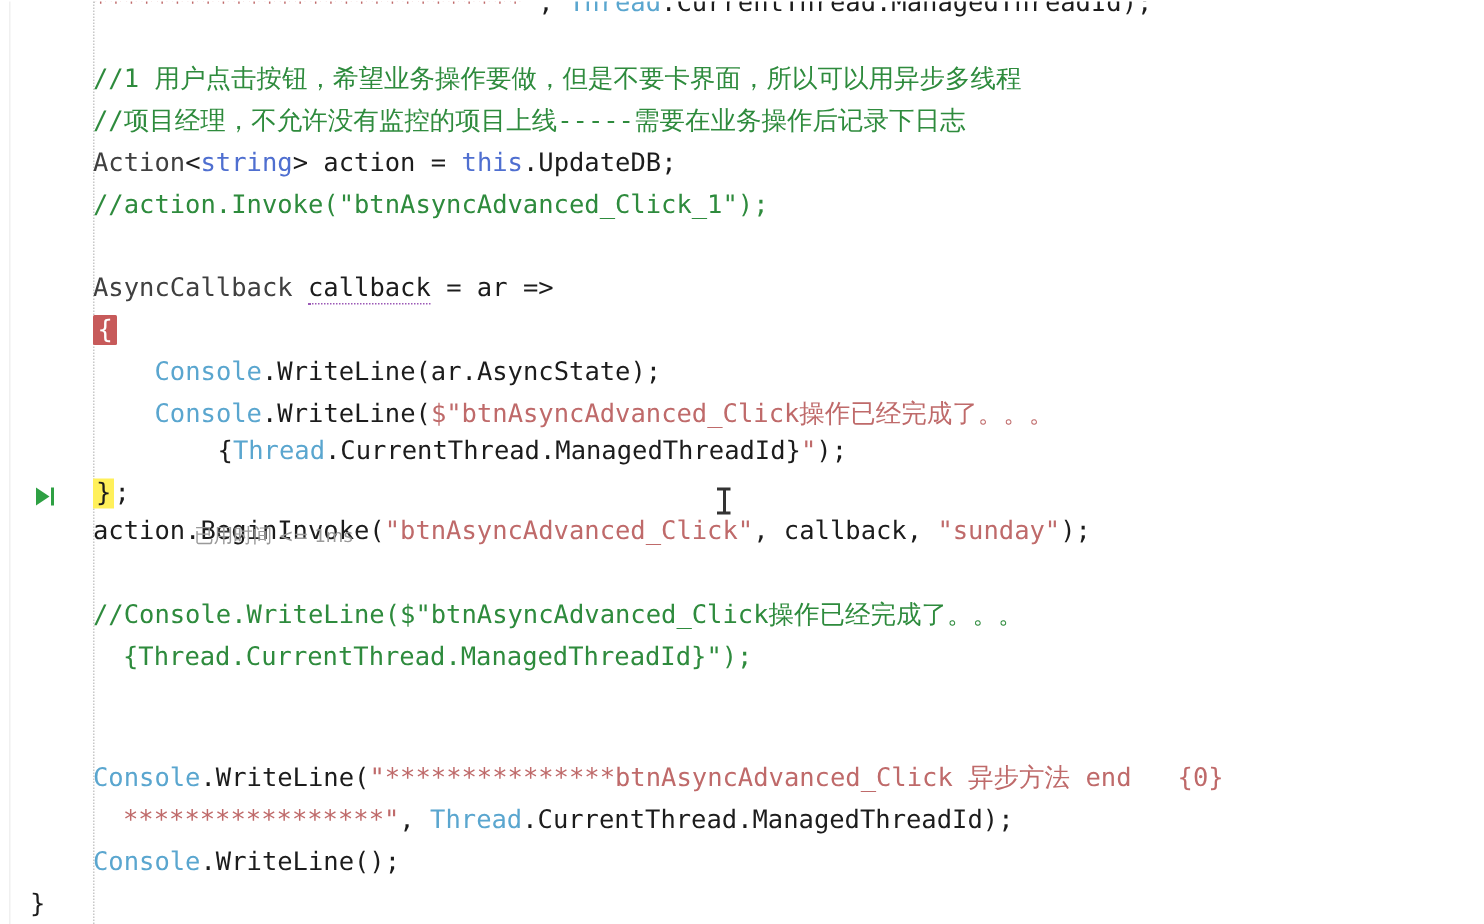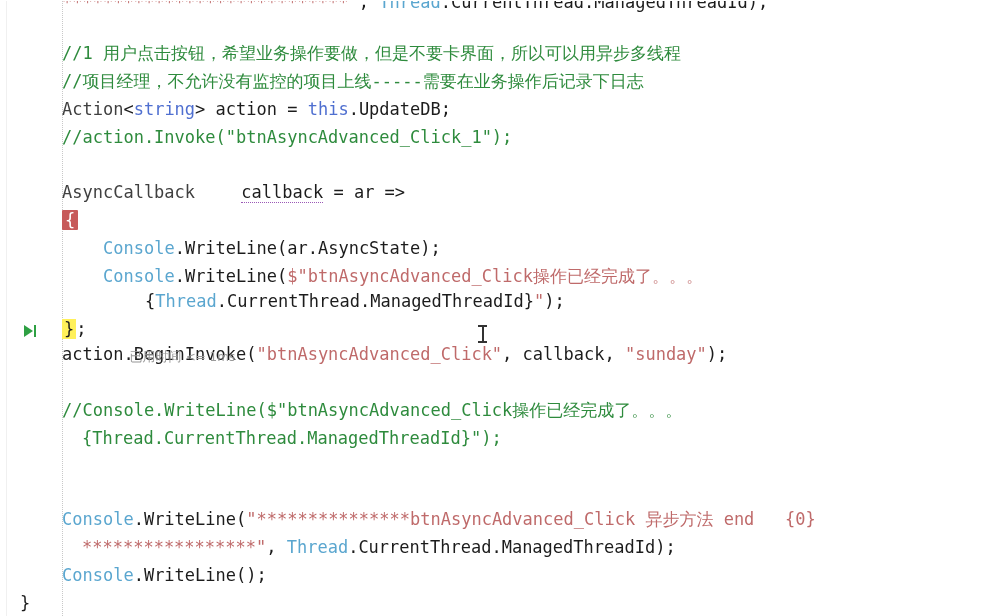--- a/index.html
+++ b/index.html
@@ -65,21 +65,20 @@
   .tk-comment   { color: #2e8b3d; text-align: right; }
   .tk-type      { color: #404040; }
   .tk-keyword   { color: #4f6fd0; }
   .tk-string    { color: #bf6a6a; }
   .tk-plain     { color: #1c1c1c; }
   .tk-class     { color: #5aa6cf; }
 
   
   .qa-underline {
     border-bottom: 1px dotted #9b59b6;
-    margin-left: 36px;
   }
 
   
   .brace-red {
     background: #c75a5a;
     color: #ffffff;
     padding: 0 3px;
     border-radius: 1px;
   }
   .brace-yellow {

